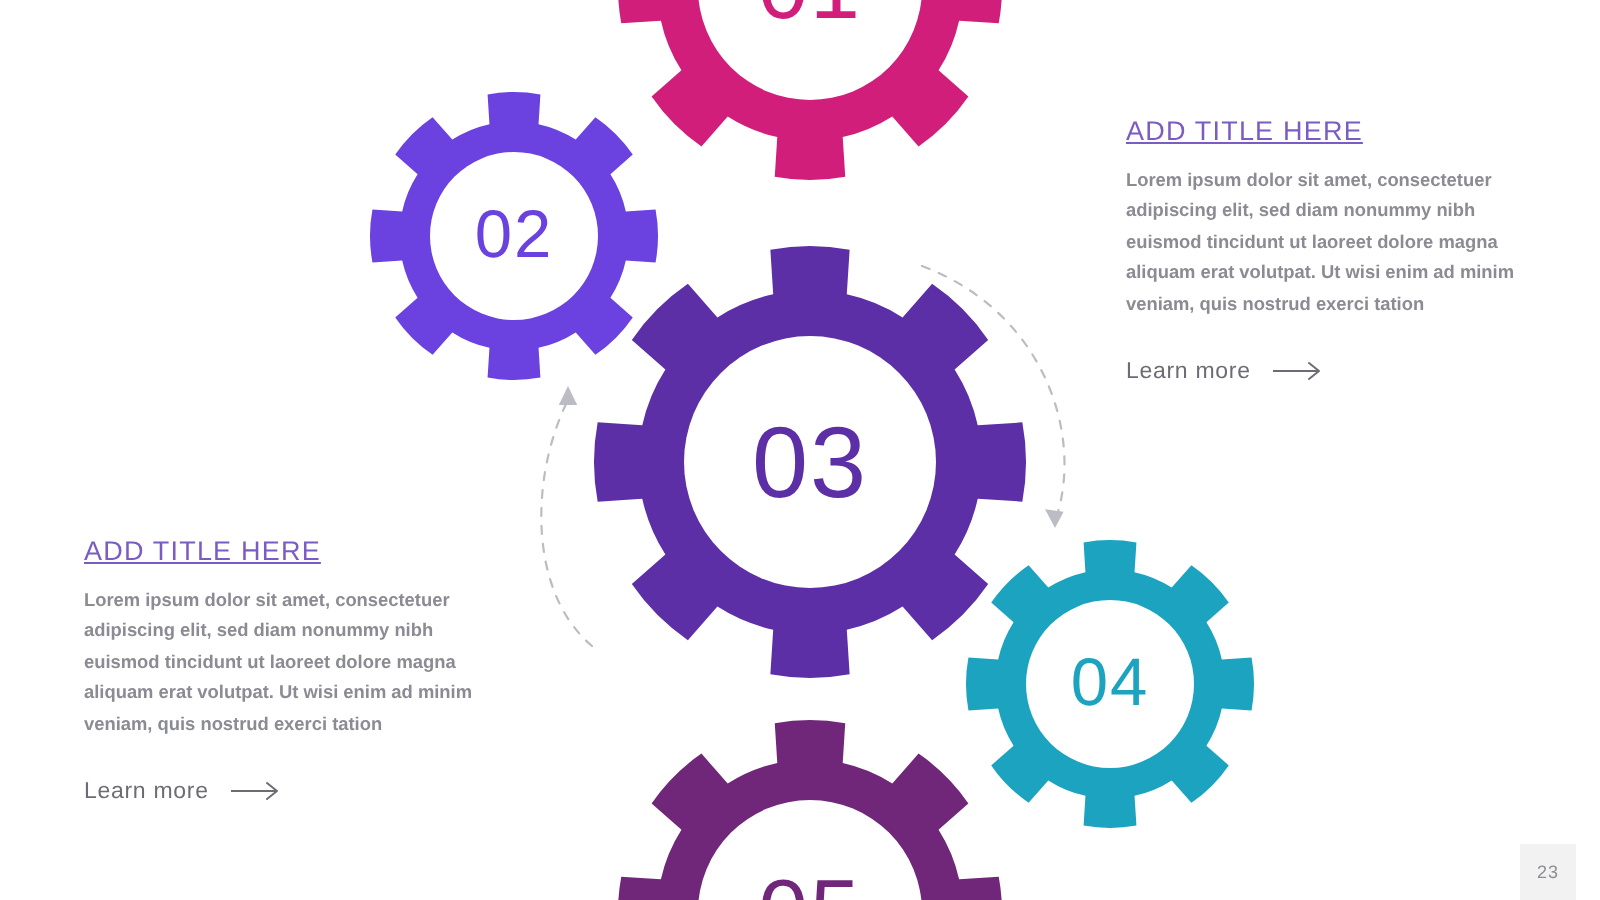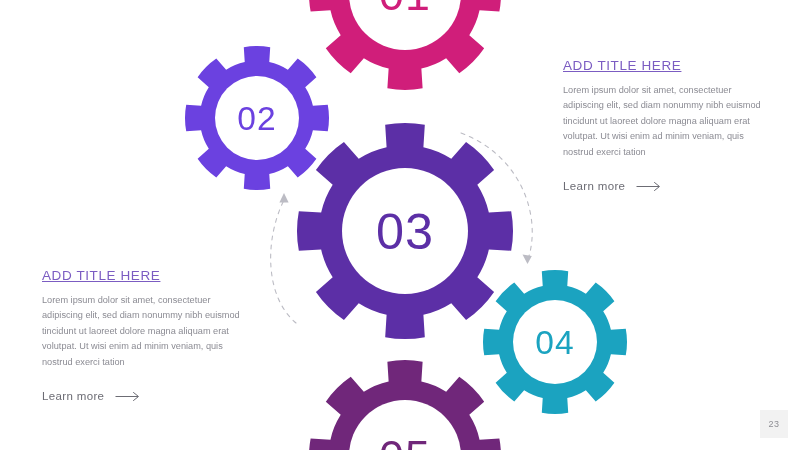--- a/index.html
+++ b/index.html
@@ -45,41 +45,41 @@
     margin: 0 0 10px 0;
     font-weight: 400;
     white-space: nowrap;
     text-decoration: underline;
   }
   .tb-body {
     font-size: 9.2px;
     line-height: 15.4px;
     color: #8b8b93;
     margin: 0 12px 16px 0;
-    font-weight: 400;
+    font-weight: 700;
   }
   .tb-cta {
     display: inline-flex;
-    align-items: center;
+    align-items: flex-start;
     gap: 11px;
     cursor: pointer;
     user-select: none;
   }
   .tb-cta-label {
     font-size: 11.5px;
     color: #6c6c74;
     letter-spacing: .35px;
   }
   .tb-cta-arrow { display: block; }
 
   
   #page-badge {
     position: absolute;
     right: 12px;
-    bottom: 12px;
+    bottom: 0;
     width: 28px;
     height: 28px;
     background: #f2f2f2;
     display: flex;
     align-items: center;
     justify-content: center;
     font-size: 9px;
     color: #8e8e94;
     letter-spacing: .5px;
   }

